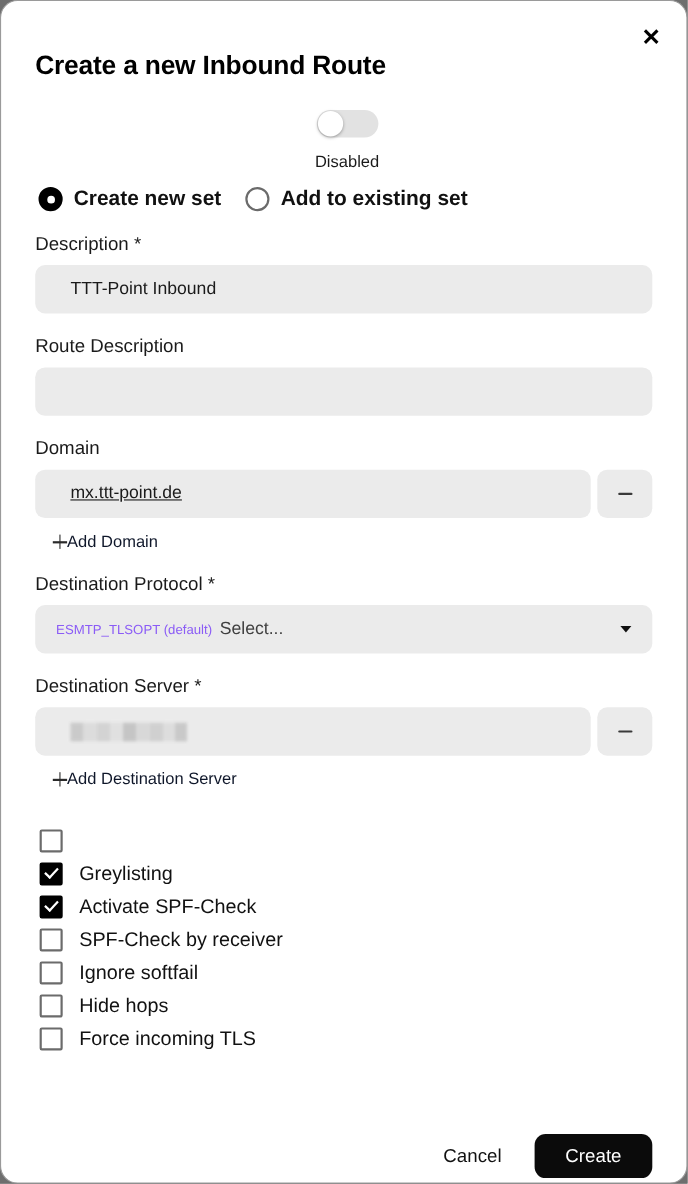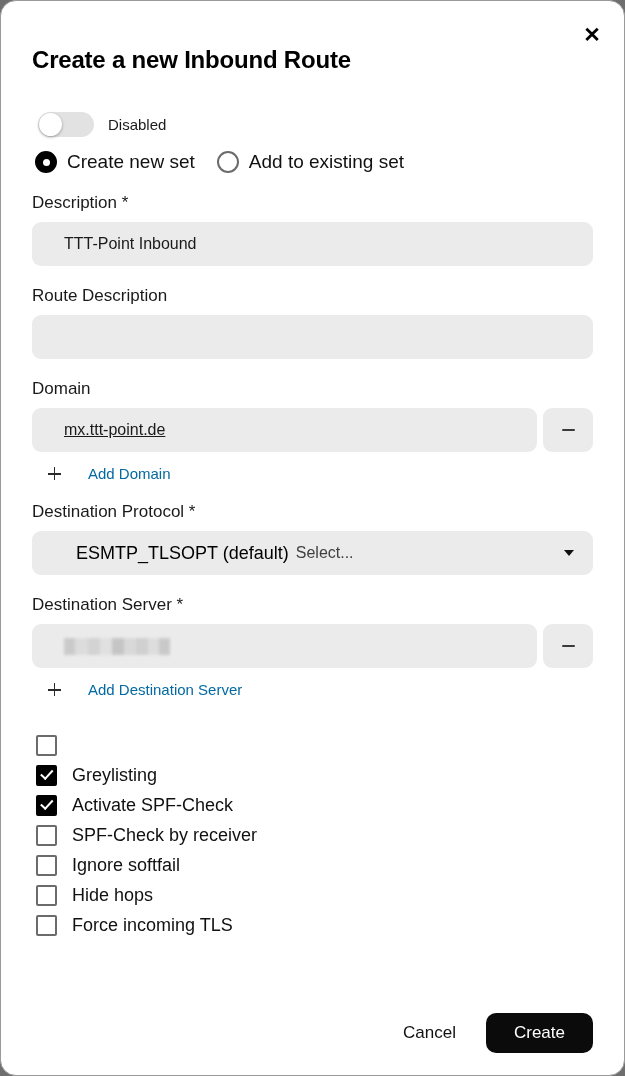--- a/index.html
+++ b/index.html
@@ -31,21 +31,21 @@
   }
   .body-wrap { padding: 0 31px; }
   .title {
     margin: 0; padding-top: 45px;
     font-size: 24px; font-weight: bold;
     color: #000; letter-spacing: -0.2px;
   }
   
   .toggle-row {
     display: flex; align-items: center;
-    margin-top: 38px; gap: 14px; padding-left: 6px;
+    margin-top: 26px; gap: 14px; padding-left: 6px; flex-direction: column;
   }
   .toggle {
     position: relative;
     width: 56px; height: 25px;
     background: #e2e2e2;
     border-radius: 13px;
     flex: none; cursor: pointer;
   }
   .toggle .knob {
     position: absolute;
@@ -54,21 +54,21 @@
     border-radius: 50%;
     background: #fff;
     box-shadow: 0 1px 3px rgba(0,0,0,.35);
   }
   .toggle-label { font-size: 15px; color: #1a1a1a; }
   
   .radio-row {
     display: flex; align-items: center;
     margin-top: 14px; padding-left: 3px;
   }
-  .radio-opt { display: flex; align-items: center; cursor: pointer; }
+  .radio-opt { display: flex; align-items: center; cursor: pointer; font-weight: bold; }
   .radio-opt + .radio-opt { margin-left: 22px; }
   .radio {
     width: 22px; height: 22px; border-radius: 50%;
     flex: none; margin-right: 10px;
     border: 2px solid #6b6b6b; background: #fff;
     display: flex; align-items: center; justify-content: center;
   }
   .radio.checked {
     border-color: #000; background: #000;
   }
@@ -100,40 +100,40 @@
     display: flex; align-items: center; justify-content: center;
     cursor: pointer;
   }
   .minus-btn .glyph {
     display: block; width: 13px; height: 2.5px;
     background: #3a3a3a; border-radius: 1px;
   }
   .add-link {
     display: flex; align-items: center;
     margin-top: 13px; padding-left: 16px;
-    font-size: 15px; color: #0369a1;
-    cursor: pointer; gap: 27px;
+    font-size: 15px; color: #0f172a;
+    cursor: pointer; gap: 0;
   }
   .plus-icon {
     position: relative; width: 13px; height: 13px; flex: none;
   }
   .plus-icon::before, .plus-icon::after {
     content: ""; position: absolute; background: #2a2a2a;
   }
   .plus-icon::before { left: 0; top: 6px; width: 13px; height: 1.6px; }
   .plus-icon::after { top: 0; left: 5.7px; height: 13px; width: 1.6px; }
   
   .select {
     width: 100%; height: 44px;
     background: #ebebeb; border-radius: 9px;
     padding: 0 19px;
     display: flex; align-items: center;
     cursor: pointer; position: relative;
   }
-  .select .val { font-size: 18px; color: #000000; margin-left: 25px; }
+  .select .val { font-size: 12px; color: #8b5cf6; }
   .select .ph { font-size: 16px; color: #404040; margin-left: 7px; }
   .caret {
     position: absolute; right: 19px; top: 50%;
     transform: translateY(-50%);
     width: 0; height: 0;
     border-left: 5.5px solid transparent;
     border-right: 5.5px solid transparent;
     border-top: 6.5px solid #111;
   }
   
@@ -161,21 +161,21 @@
   }
   .checkbox.checked { background: #000; border-color: #000; }
   .checkbox.checked::after {
     content: ""; width: 5px; height: 10px;
     border: solid #fff; border-width: 0 2.6px 2.6px 0;
     transform: rotate(43deg) translate(-1px,-1.5px);
   }
   .check-label { font-size: 18px; color: #111; }
   
   .footer {
-    position: absolute; right: 31px; bottom: 20px;
+    position: absolute; right: 31px; bottom: 2px;
     display: flex; align-items: center; gap: 12px;
   }
   .cancel-btn {
     background: transparent; border: none;
     font-size: 17px; color: #111; cursor: pointer;
     padding: 12px 18px;
     font-family: "Liberation Sans", sans-serif;
   }
   .create-btn {
     background: #0b0b0b; color: #fff; border: none;

